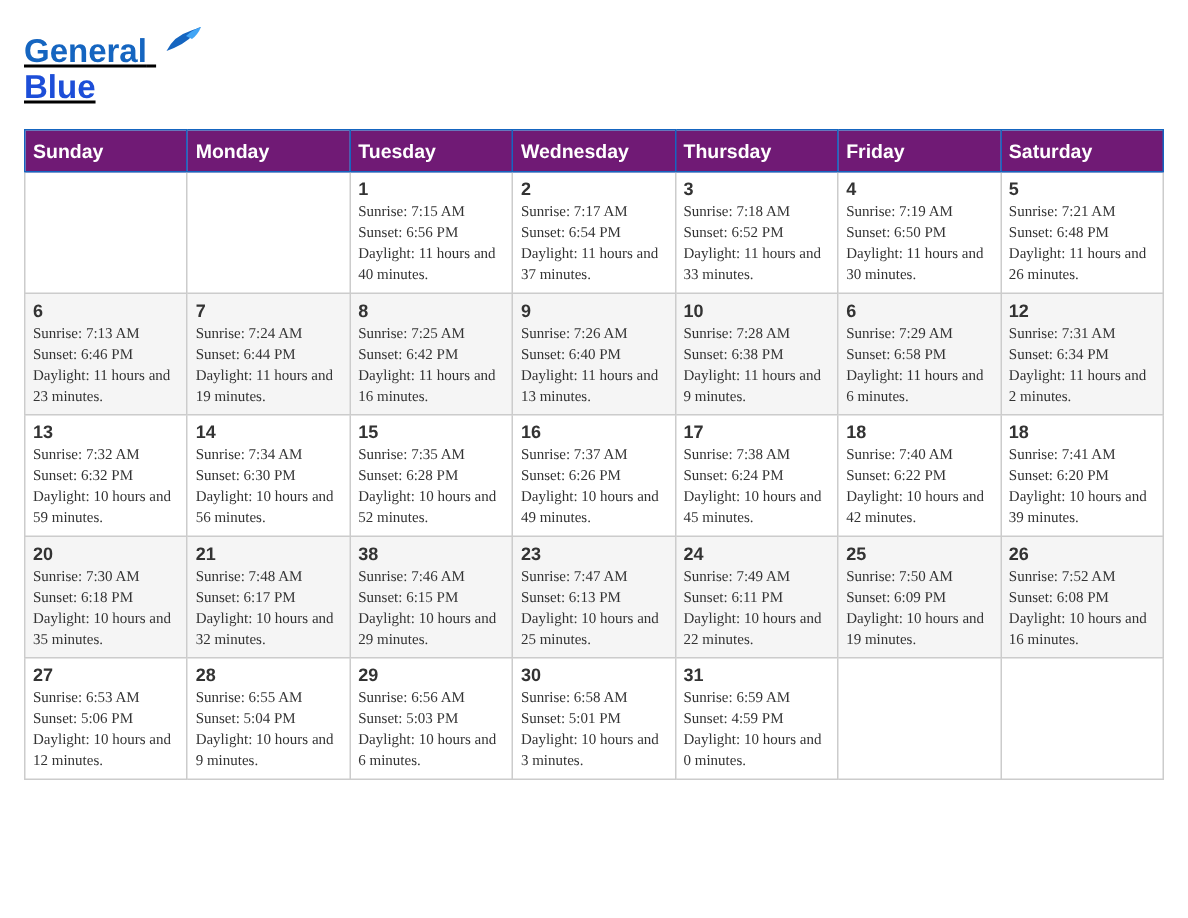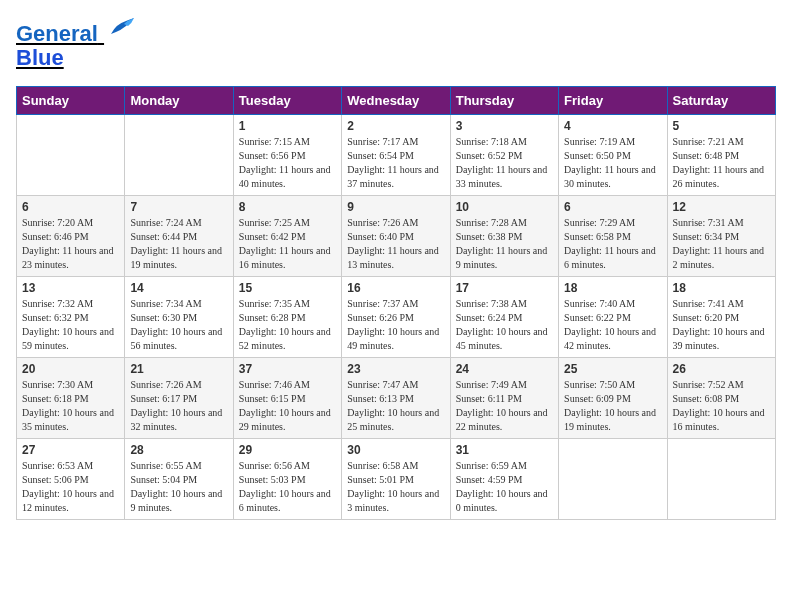--- a/index.html
+++ b/index.html
@@ -155,21 +155,21 @@
         <td>
           <div class="day-num">5</div>
           <div class="day-info">Sunrise: 7:21 AM
 Sunset: 6:48 PM
 Daylight: 11 hours and 26 minutes.</div>
         </td>
       </tr>
       <tr>
         <td>
           <div class="day-num">6</div>
-          <div class="day-info">Sunrise: 7:20 AM
+          <div class="day-info">Sunrise: 7:13 AM
 Sunset: 6:46 PM
 Daylight: 11 hours and 23 minutes.</div>
         </td>
         <td>
           <div class="day-num">7</div>
           <div class="day-info">Sunrise: 7:24 AM
 Sunset: 6:44 PM
 Daylight: 11 hours and 19 minutes.</div>
         </td>
         <td>
@@ -249,26 +249,26 @@
       </tr>
       <tr>
         <td>
           <div class="day-num">20</div>
           <div class="day-info">Sunrise: 7:30 AM
 Sunset: 6:18 PM
 Daylight: 10 hours and 35 minutes.</div>
         </td>
         <td>
           <div class="day-num">21</div>
-          <div class="day-info">Sunrise: 7:26 AM
+          <div class="day-info">Sunrise: 7:48 AM
 Sunset: 6:17 PM
 Daylight: 10 hours and 32 minutes.</div>
         </td>
         <td>
-          <div class="day-num">37</div>
+          <div class="day-num">38</div>
           <div class="day-info">Sunrise: 7:46 AM
 Sunset: 6:15 PM
 Daylight: 10 hours and 29 minutes.</div>
         </td>
         <td>
           <div class="day-num">23</div>
           <div class="day-info">Sunrise: 7:47 AM
 Sunset: 6:13 PM
 Daylight: 10 hours and 25 minutes.</div>
         </td>

